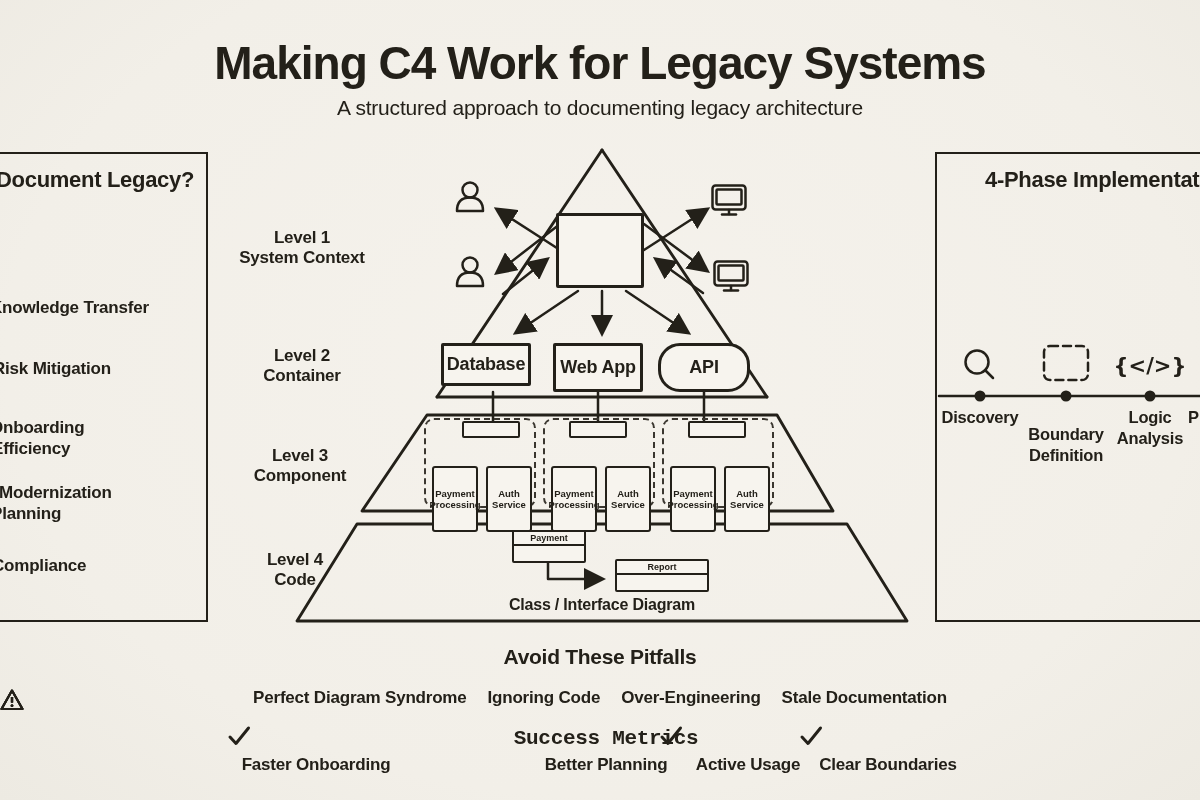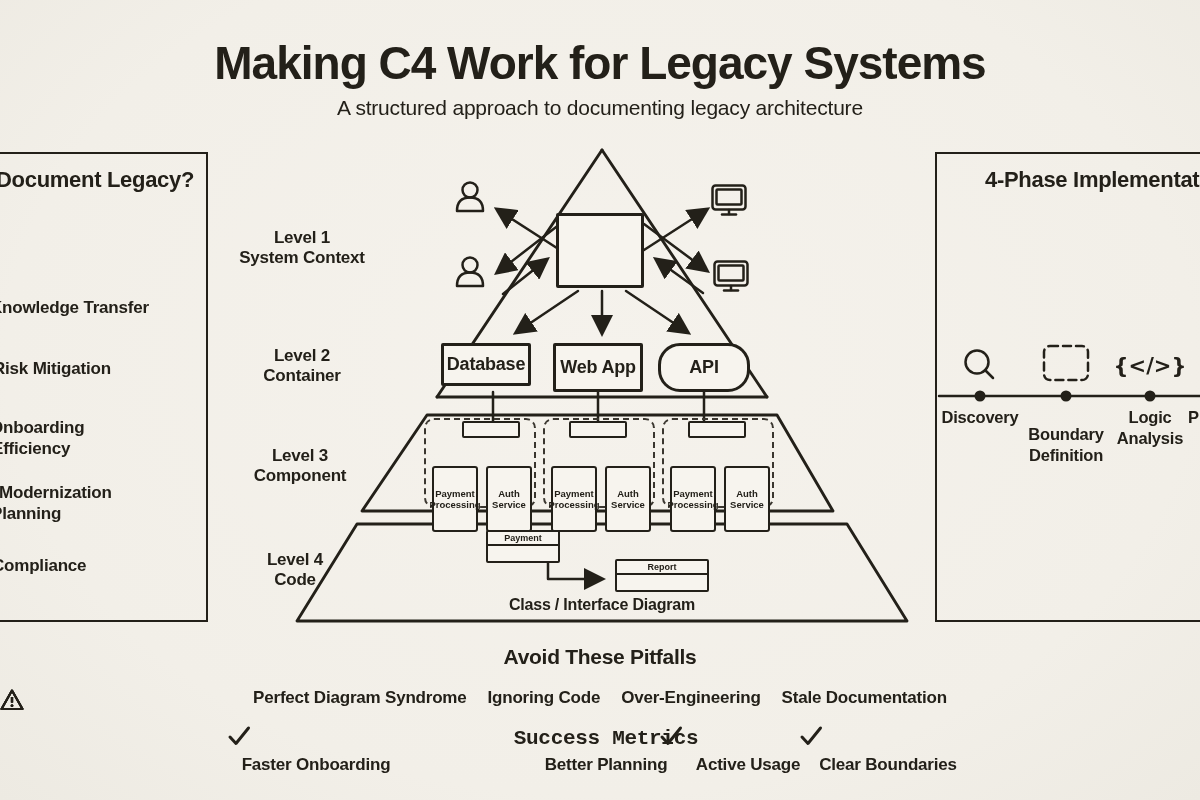--- a/index.html
+++ b/index.html
@@ -186,21 +186,21 @@
   <div class="abs mini" style="left:569px;top:421px;width:58px;height:17px;"></div>
   <div class="abs mini" style="left:688px;top:421px;width:58px;height:17px;"></div>
 
   <div class="abs comp" style="left:432px;top:431px;width:46px;height:66px;">Payment Processing</div>
   <div class="abs comp" style="left:486px;top:431px;width:46px;height:66px;">Auth Service</div>
   <div class="abs comp" style="left:551px;top:431px;width:46px;height:66px;">Payment Processing</div>
   <div class="abs comp" style="left:605px;top:431px;width:46px;height:66px;">Auth Service</div>
   <div class="abs comp" style="left:670px;top:431px;width:46px;height:66px;">Payment Processing</div>
   <div class="abs comp" style="left:724px;top:431px;width:46px;height:66px;">Auth Service</div>
 
-  <div class="abs code-box" style="left:486px;top:530px;width:74px;height:33px;">
+  <div class="abs code-box" style="left:512px;top:530px;width:74px;height:33px;">
     <div class="code-hdr">Payment</div>
   </div>
   <div class="abs code-box" style="left:615px;top:559px;width:94px;height:33px;">
     <div class="code-hdr">Report</div>
   </div>
   <div class="abs caption ctr" style="left:452px;top:596px;width:300px;">Class / Interface Diagram</div>
 
   <div class="abs b-head" style="top:645px;">Avoid These Pitfalls</div>
   <div class="abs pit-row">
     <div class="pit-item">

